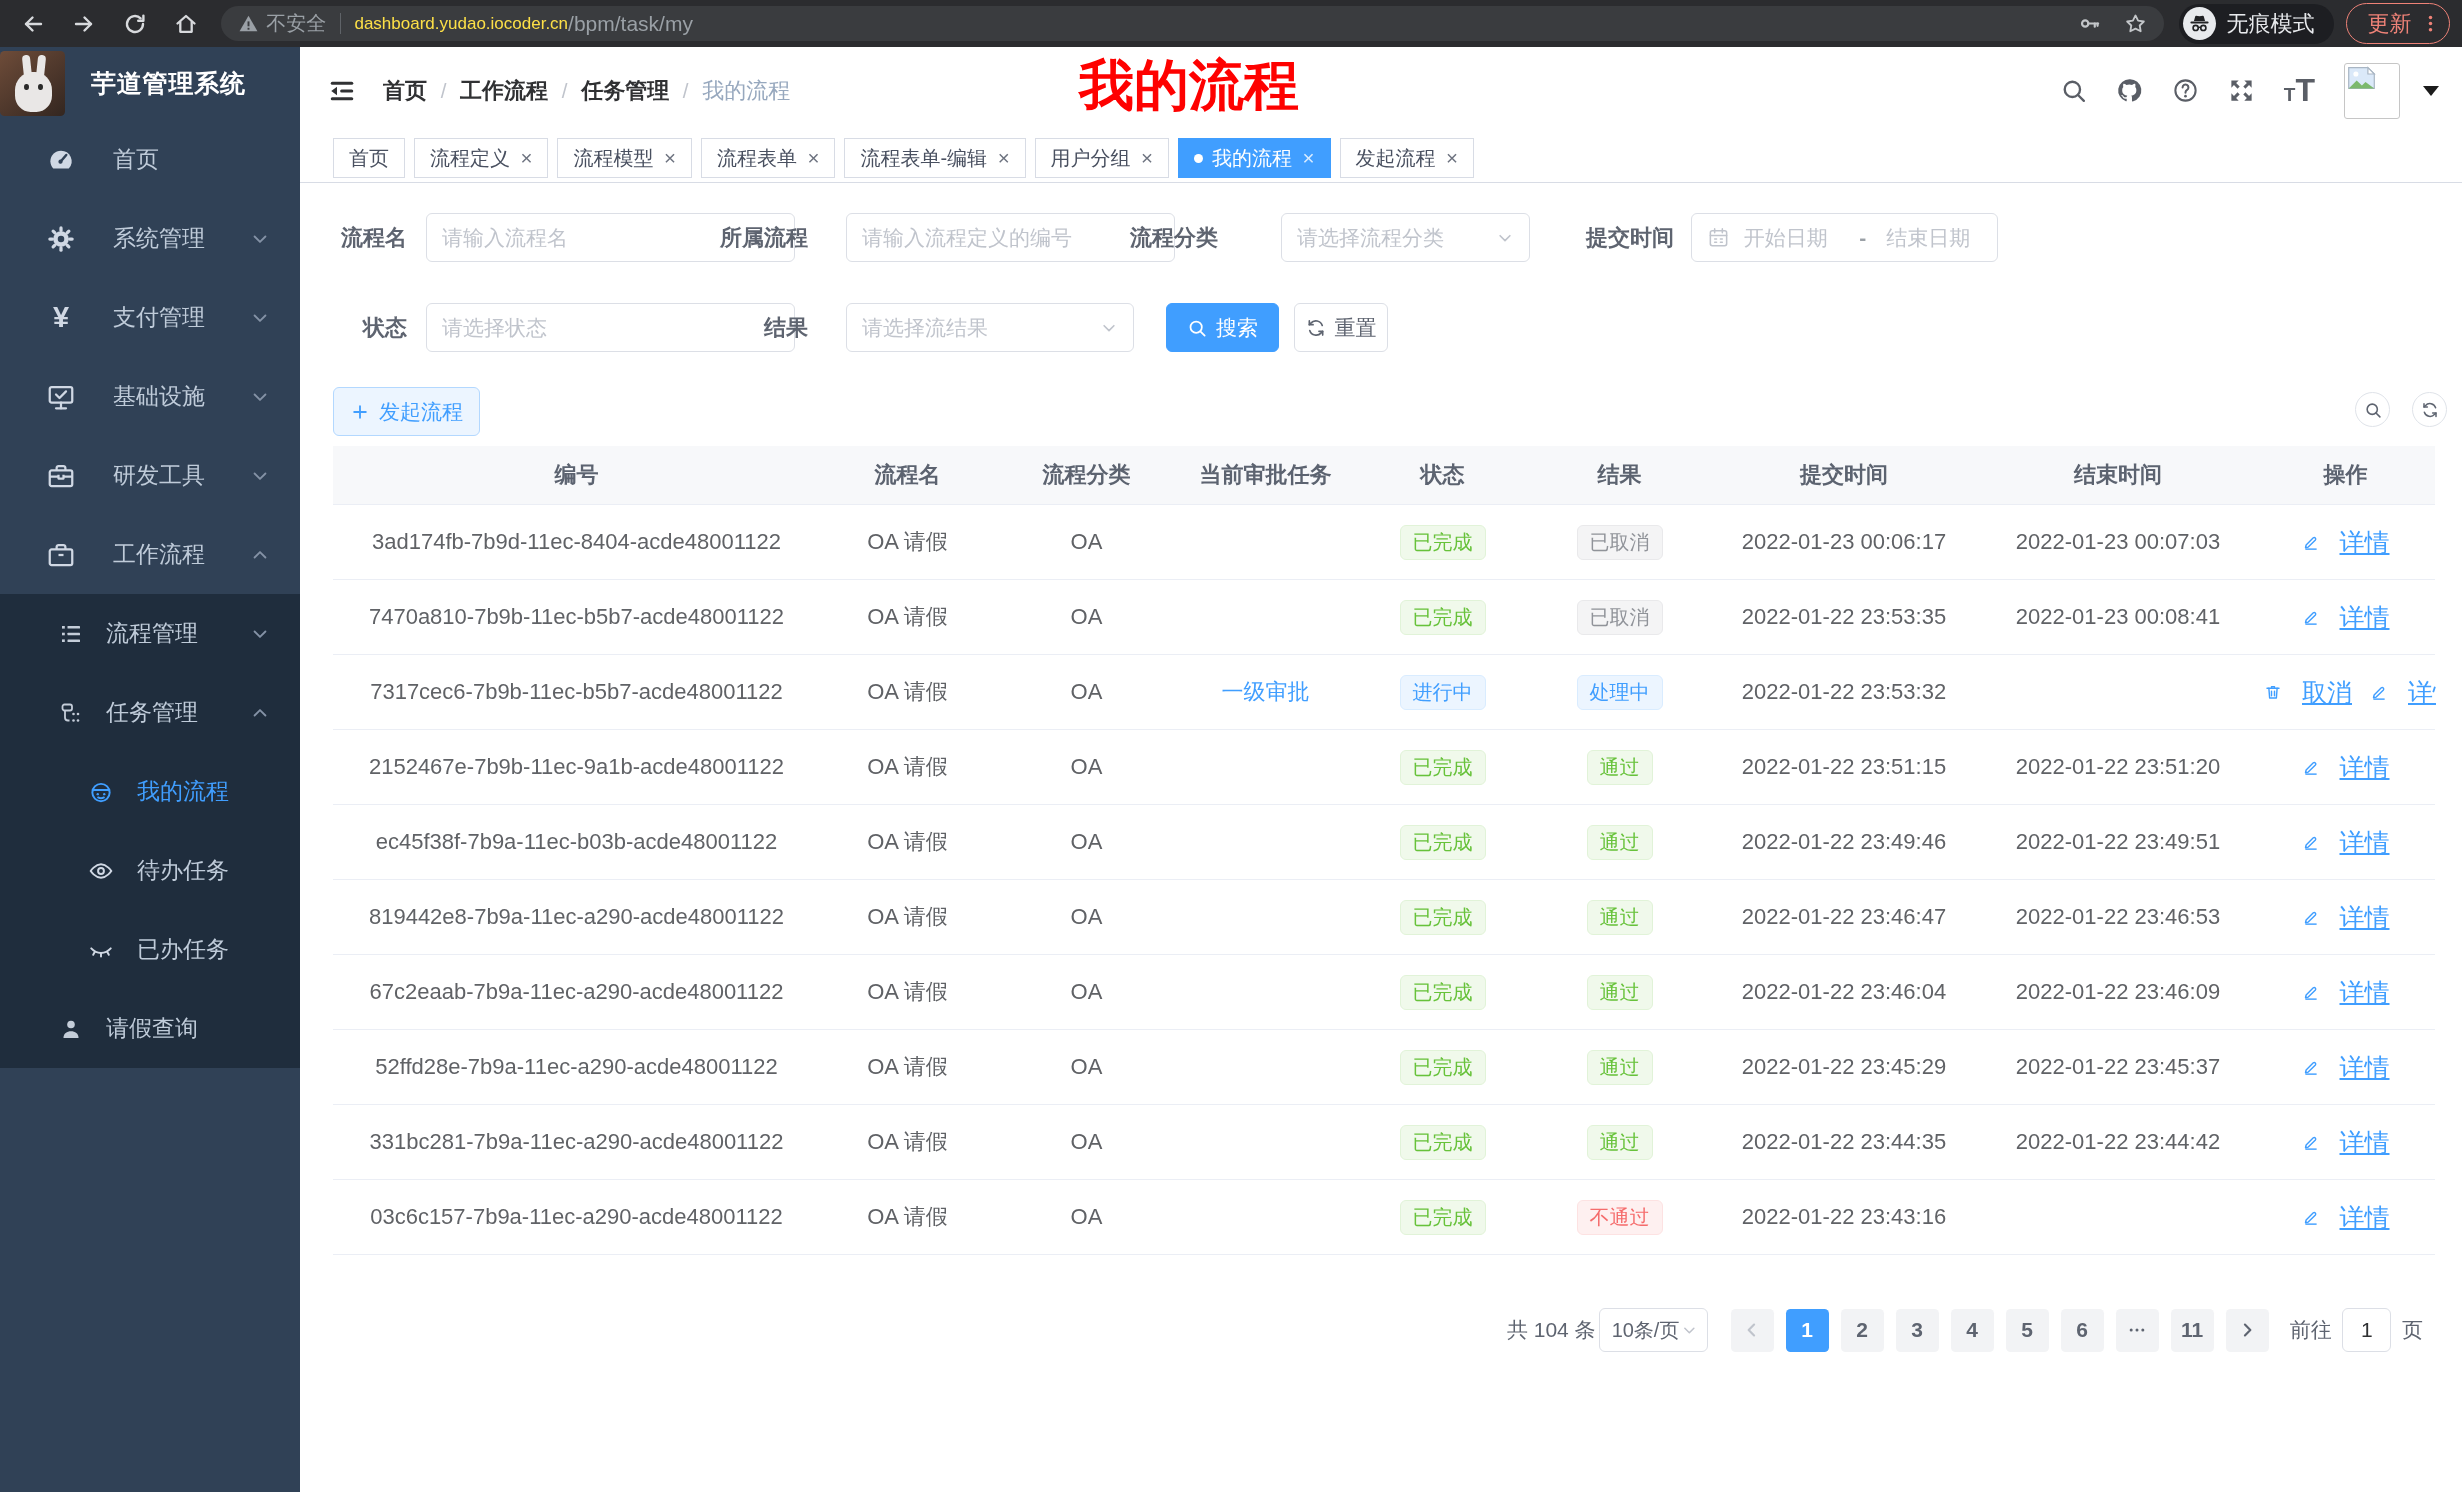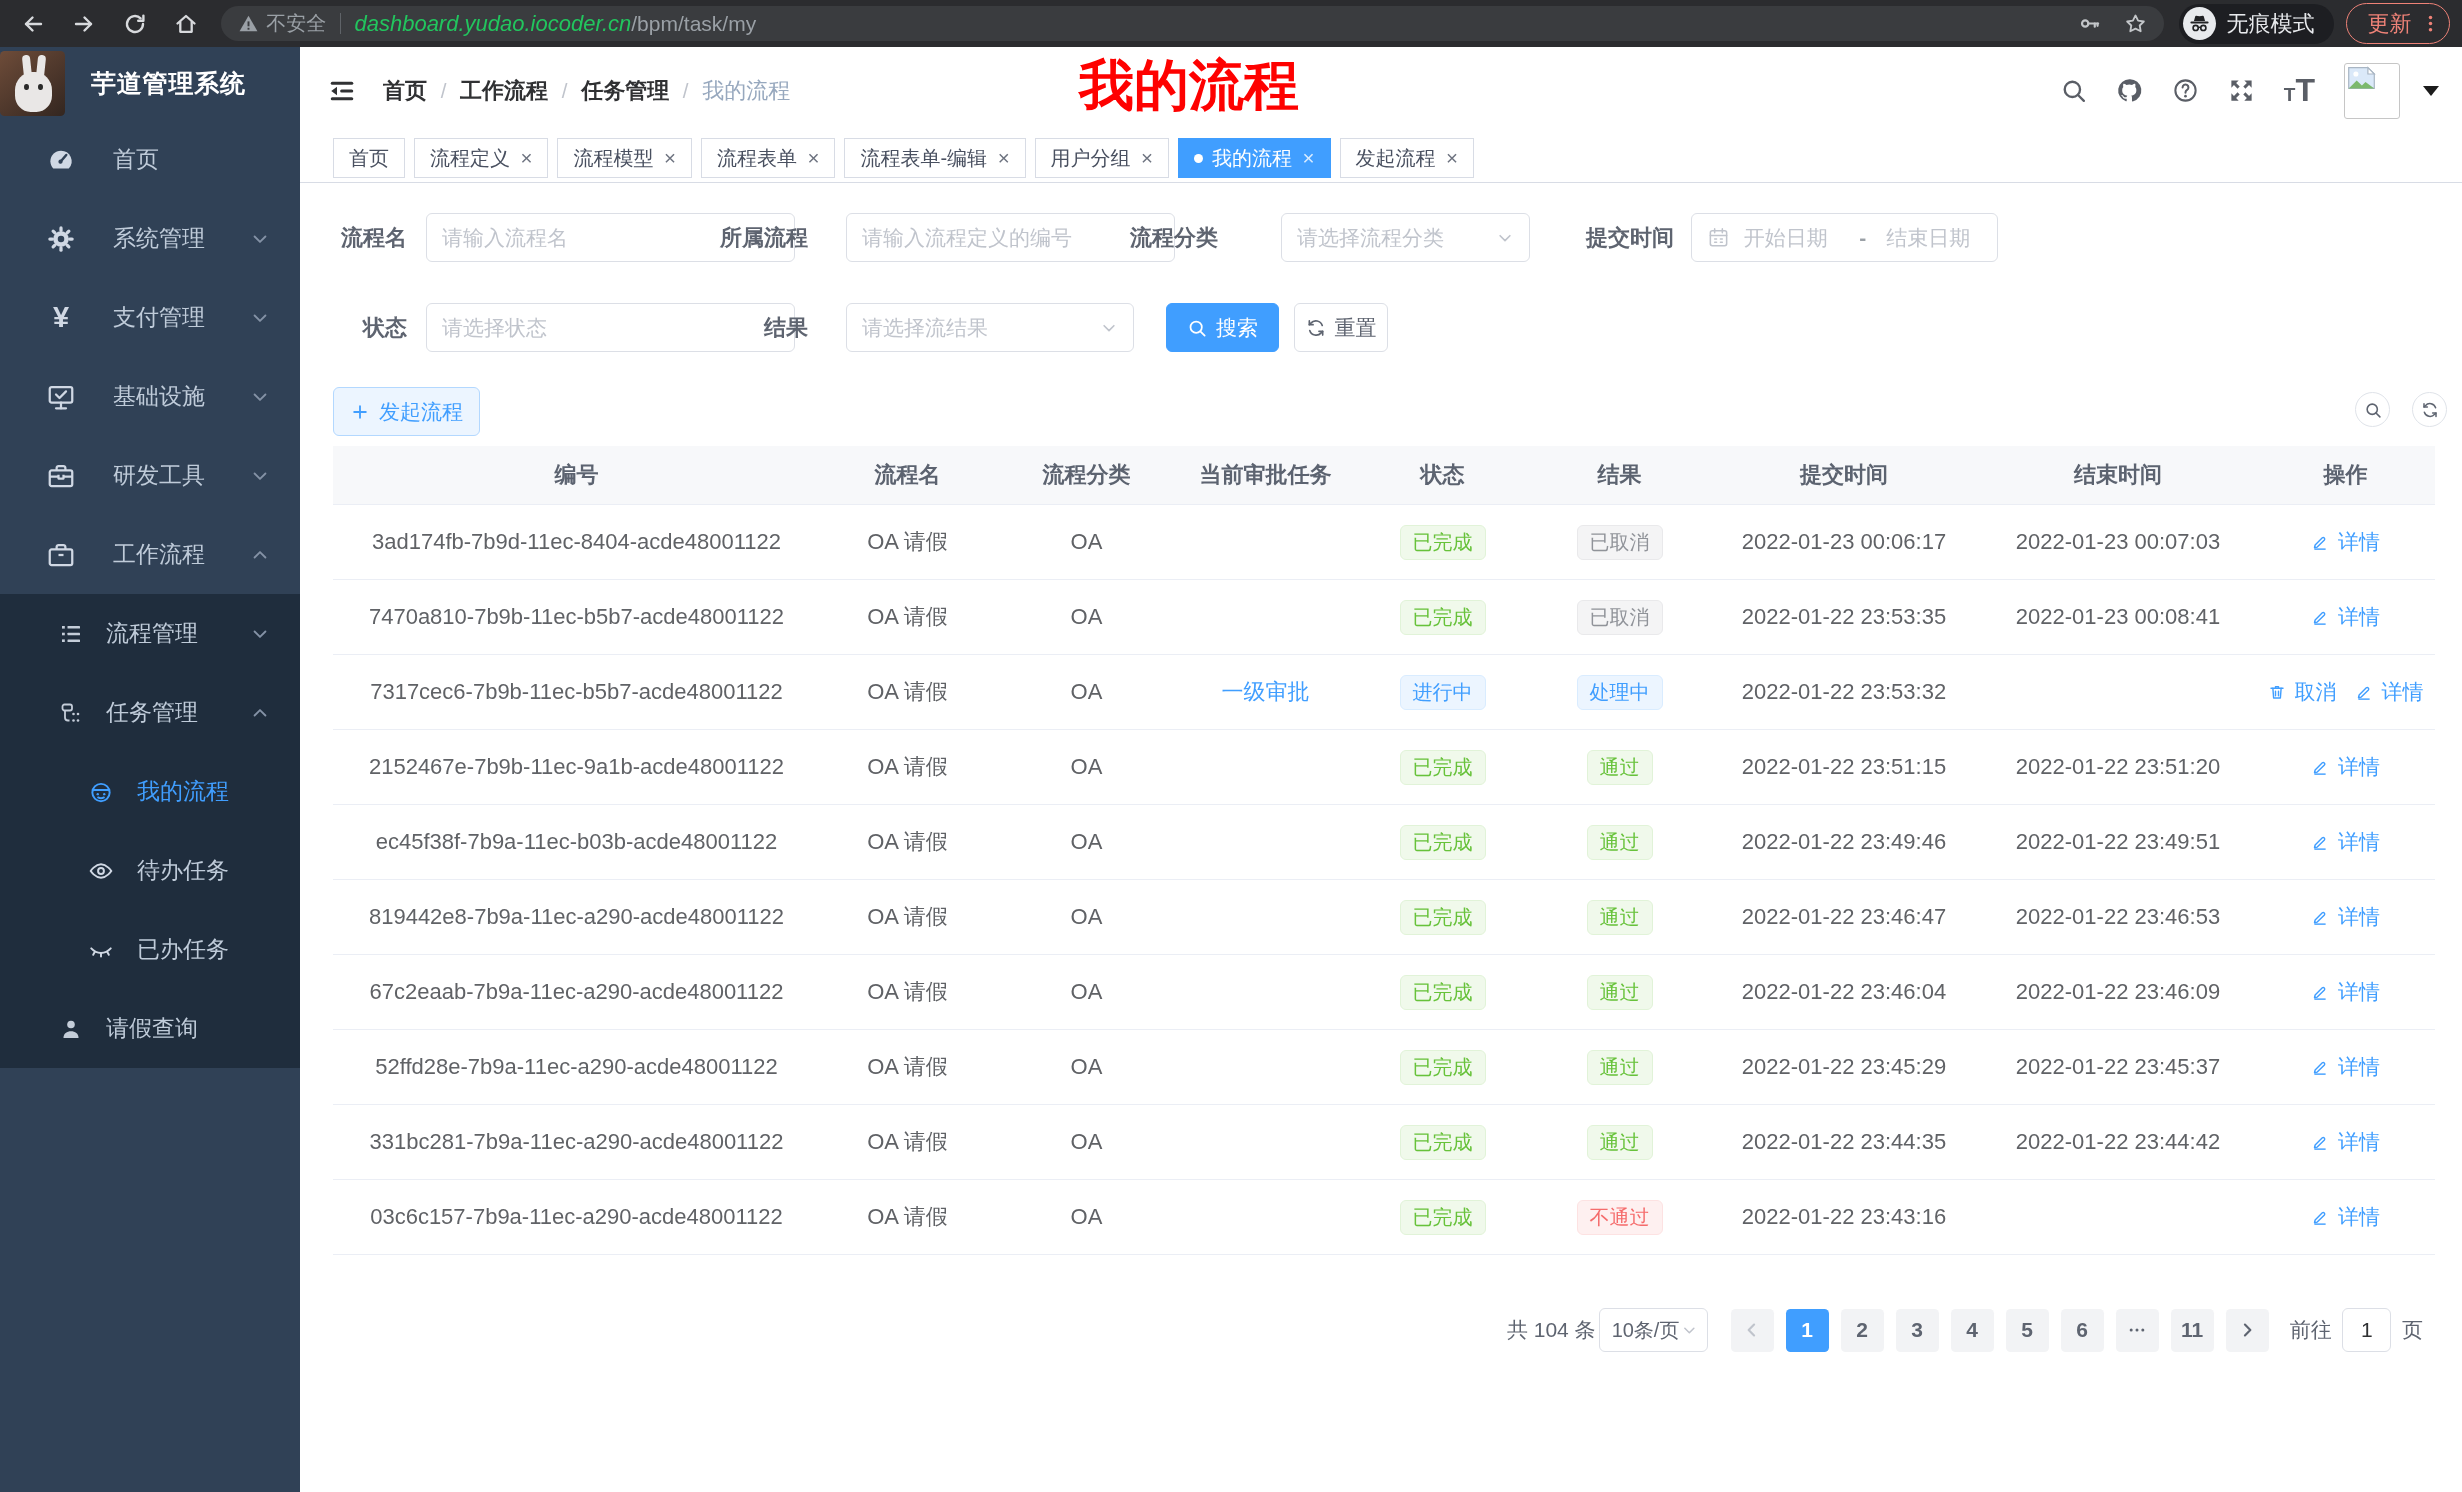--- a/index.html
+++ b/index.html
@@ -13,21 +13,21 @@
   .icon svg { width:100%; height:100%; display:block; }
 
   
   .browser-bar { position:absolute; top:0; left:0; right:0; height:47px; background:#2b2c2f; display:flex; align-items:center; z-index:20; }
   .bnav { display:flex; align-items:center; gap:27px; margin-left:21px; color:#d8dadd; flex:none; }
   .bicon { width:24px; height:24px; }
   .omnibox { flex:1; height:35px; background:#3a3c3f; border-radius:17.5px; margin-left:23px; margin-right:15px; display:flex; align-items:center; padding:0 16.7px; min-width:0; }
   .warn-ic { width:21px; height:21px; color:#9aa0a6; flex:none; }
   .sec-label { font-size:20px; color:#9aa0a6; margin-left:7.6px; flex:none; }
   .url-sep { width:0.8px; height:21px; background:#5f6368; margin:0 13.7px; flex:none; }
-  .url-host { font-size:22px; color:#22c55e;font-style:italic; }
+  .url-host { font-size:17px; color:#fde047; }
   .url-path { font-size:21px; color:#9aa0a6; }
   .omni-spacer { flex:1; }
   .omni-action { width:23px; height:23px; color:#c3c6c9; margin-left:23px; flex:none; }
   .incognito-chip { height:40px; background:#1d1e22; border-radius:20px; display:flex; align-items:center; gap:10.7px; padding:0 20px 0 3.8px; color:#e8eaed; font-size:22px; flex:none; }
   .incog-circle { width:33px; height:33px; border-radius:50%; background:#e8eaed; display:flex; align-items:center; justify-content:center; }
   .incog-circle .icon { width:23px; height:23px; }
   .update-button { height:41px; border:1.5px solid #ee8277; border-radius:21px; display:flex; align-items:center; padding:0 7.6px 0 20px; gap:9px; color:#ee8277; font-size:22px; margin:0 12px; flex:none; cursor:pointer; }
   .update-button .bicon { width:21px; height:21px; }
 
   
@@ -106,21 +106,21 @@
   .table { position:absolute; left:33px; top:263px; width:2102px; --cols:487px 175px 183px 175px 179px 175px 274px 274px 181px; }
   .thead { display:grid; grid-template-columns:var(--cols); height:59px; background:#f7f8fa; align-items:center; text-align:center; font-size:22px; font-weight:700; color:#5c6370; border-bottom:0.8px solid #ebeef5; }
   .trow { display:grid; grid-template-columns:var(--cols); height:75px; align-items:center; text-align:center; font-size:22px; color:#606266; border-bottom:0.8px solid #ebeef5; background:#fff; }
   .tc { overflow:hidden; white-space:nowrap; }
   .task-link { color:#409eff; cursor:pointer; }
   .badge { display:inline-flex; align-items:center; height:35px; padding:0 12px; border-radius:6px; font-size:20px; border:0.8px solid; }
   .badge.success { color:#67c23a; background:#f0f9eb; border-color:#e1f3d8; }
   .badge.info    { color:#909399; background:#f4f4f5; border-color:#e9e9eb; }
   .badge.primary { color:#409eff; background:#ecf5ff; border-color:#d9ecff; }
   .badge.danger  { color:#f56c6c; background:#fef0f0; border-color:#fde2e2; }
-  .alink { color:#409eff; display:inline-flex; align-items:center; gap:9px; margin:0 9px; cursor:pointer; font-size:21px; }
+  .alink { color:#409eff; display:inline-flex; align-items:center; gap:20px; margin:0 9px; cursor:pointer; font-size:25px;text-decoration:underline; }
   .alink .icon { width:18px; height:18px; }
 
   
   .pagination { position:absolute; top:1125px; right:39px; display:flex; align-items:center; font-size:21px; color:#5e6470; }
   .ptotal { margin-right:3px; }
   .psize { width:109px; height:44px; border:0.8px solid #dcdfe6; border-radius:6px; display:flex; align-items:center; justify-content:space-between; padding:0 9px 0 12px; font-size:20px; color:#5e6470; margin-right:23px; background:#fff; cursor:pointer; }
   .psize .caret-icon { width:16.7px; height:16.7px; }
   .pager { display:flex; align-items:center; gap:12px; }
   .pbtn { min-width:43px; height:43px; border-radius:4.6px; background:#f2f3f5; display:flex; align-items:center; justify-content:center; font-weight:700; color:#5e6470; cursor:pointer; padding:0 4.6px; font-size:21px; }
   .pbtn .icon { width:20px; height:20px; }

